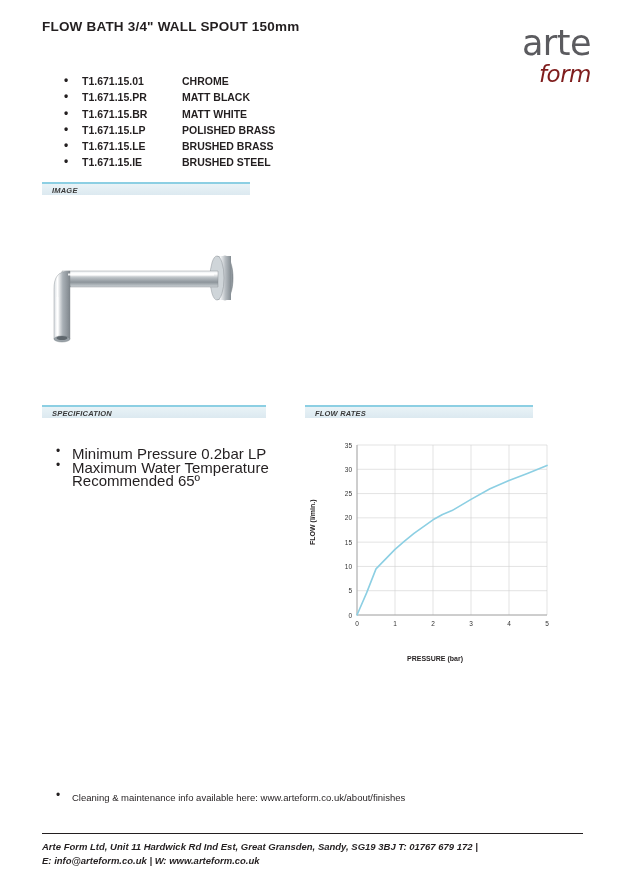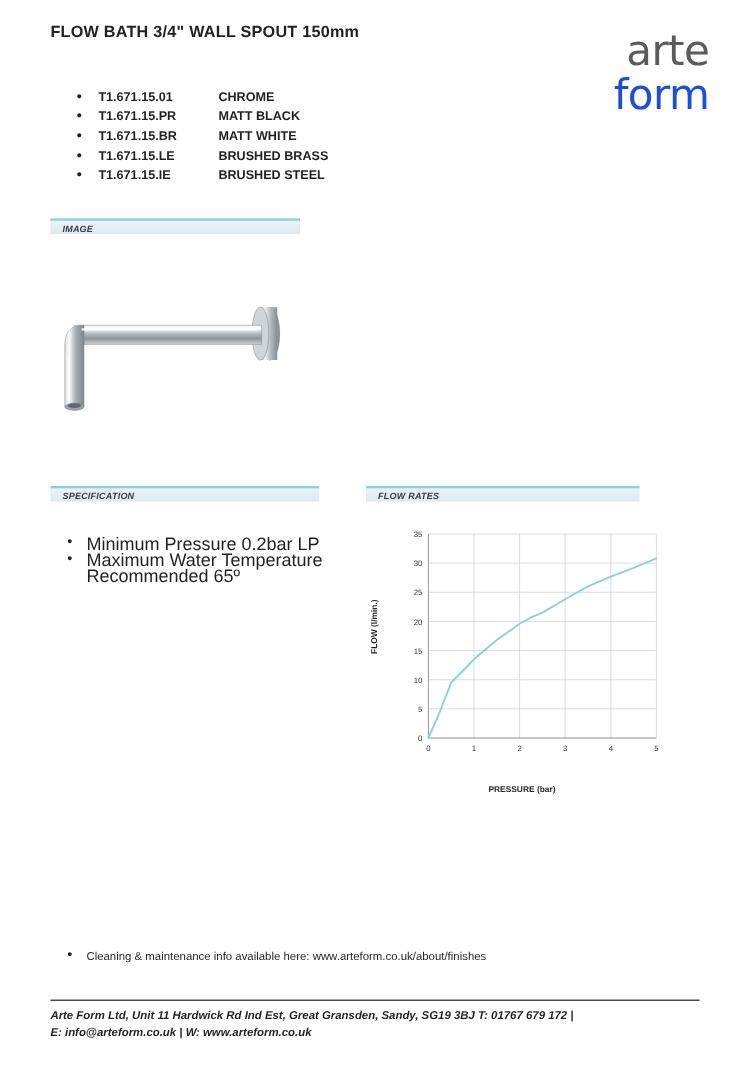--- a/index.html
+++ b/index.html
@@ -39,24 +39,25 @@
     line-height: 1.0;
   }
   .logo-arte {
     font-family: "DejaVu Sans", sans-serif;
     font-size: 35px;
     color: #5b5b5f;
     letter-spacing: -0.5px;
   }
   .logo-form {
     font-family: "DejaVu Sans", sans-serif;
-    font-size: 35px;
-    color: #1d4ed8;
+    font-size: 23px;
+    color: #7f1d1d;
     letter-spacing: -0.5px;
     margin-top: 2px;
+    font-style: italic;
   }
 
   
   .code-list {
     position: absolute;
     left: 42px;
     top: 57px;
     list-style: none;
     margin: 16px;
     padding: 0;
@@ -234,20 +235,23 @@
 
   <ul class="code-list">
     <li>
       <span class="code-sku">T1.671.15.01</span><span>CHROME</span>
     </li>
     <li>
       <span class="code-sku">T1.671.15.PR</span><span>MATT BLACK</span>
     </li>
     <li>
       <span class="code-sku">T1.671.15.BR</span><span>MATT WHITE</span>
+    </li>
+    <li>
+      <span class="code-sku">T1.671.15.LP</span><span>POLISHED BRASS</span>
     </li>
     <li>
       <span class="code-sku">T1.671.15.LE</span><span>BRUSHED BRASS</span>
     </li>
     <li>
       <span class="code-sku">T1.671.15.IE</span><span>BRUSHED STEEL</span>
     </li>
   </ul>
 
   <div class="section-bar" id="bar-image">

